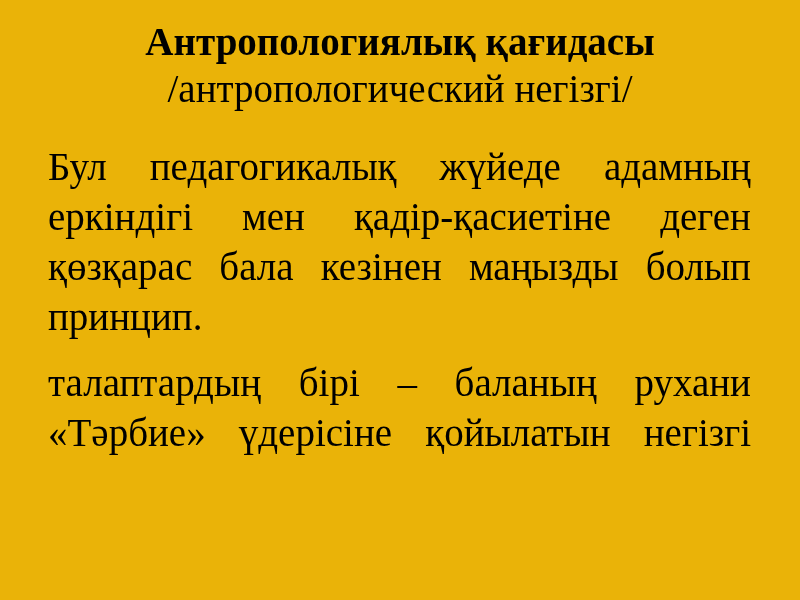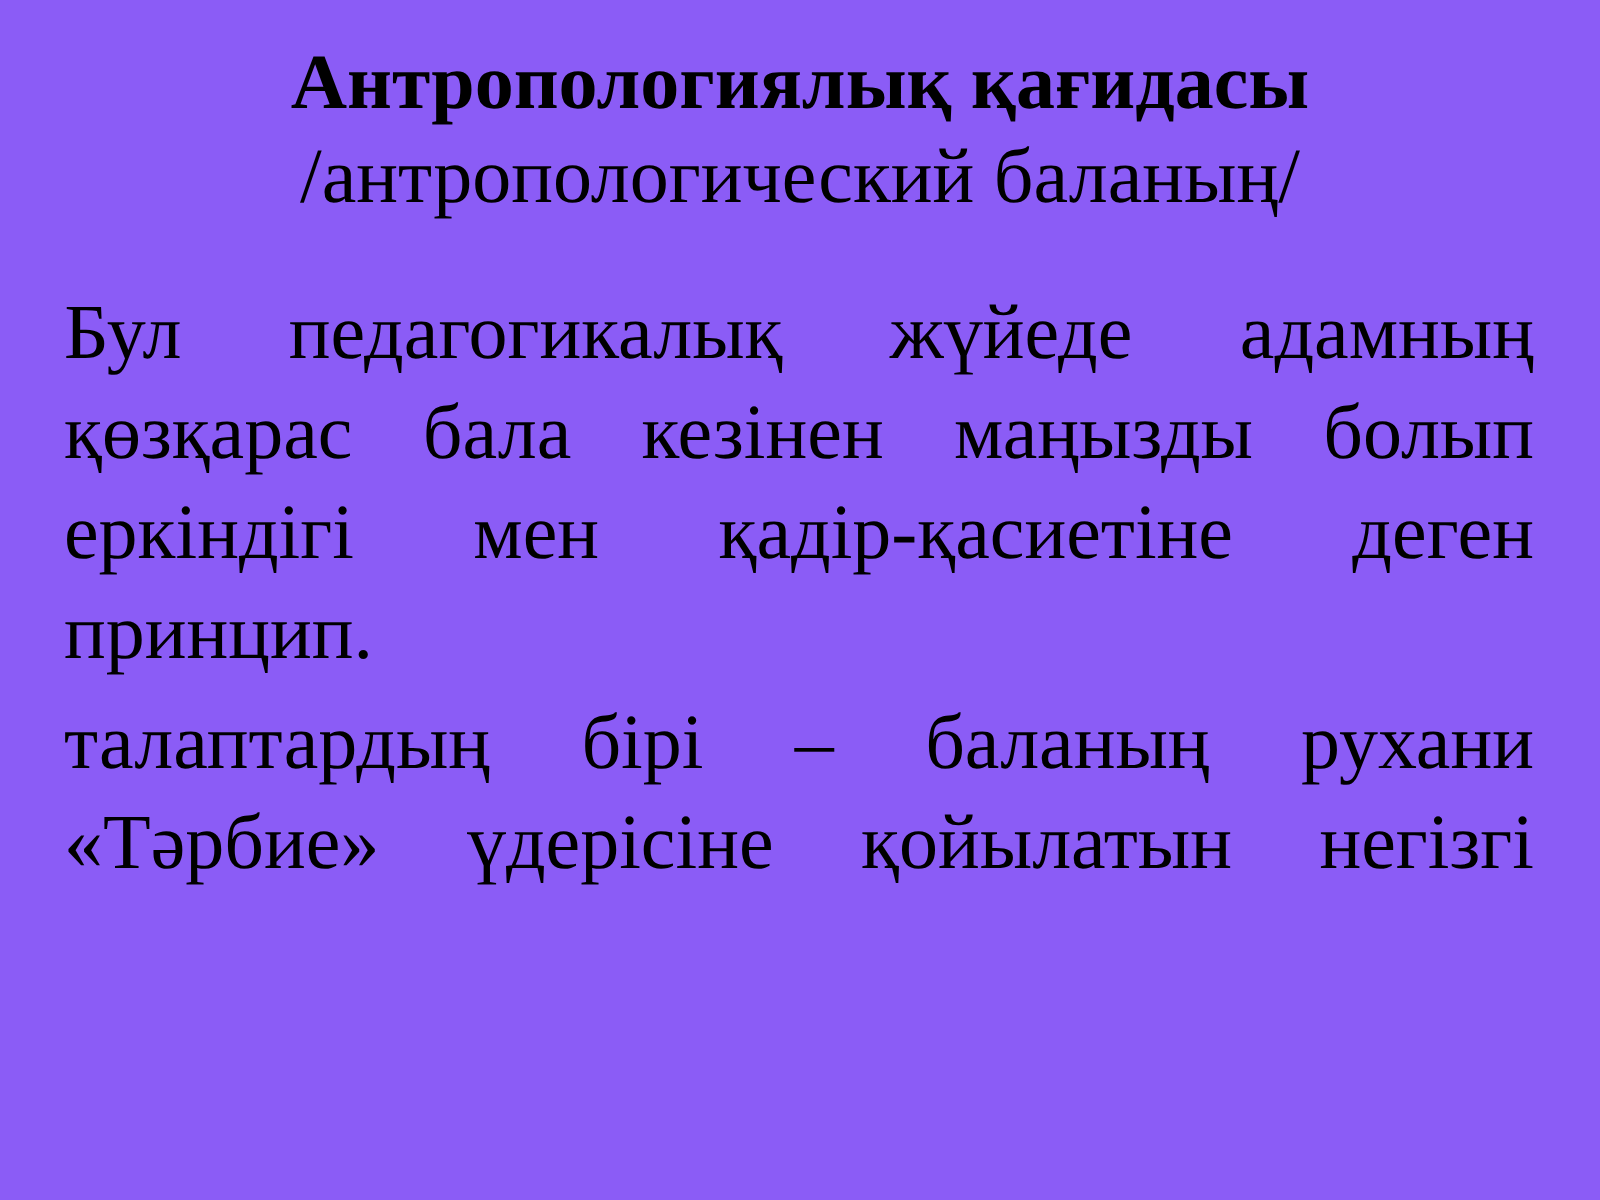--- a/index.html
+++ b/index.html
@@ -4,21 +4,21 @@
 <style>
   html, body {
     margin: 0;
     padding: 0;
     background: #ffffff;
   }
   .slide {
     position: relative;
     width: 800px;
     height: 600px;
-    background: #8b5cf6;
+    background: #eab308;
     color: #000000;
     font-family: "Liberation Serif", "DejaVu Serif", serif;
     overflow: hidden;
     box-sizing: border-box;
     padding-top: 18px;
   }
   .title-block {
     text-align: center;
     margin: 0 40px;
   }
@@ -32,21 +32,21 @@
     font-size: 39px;
     font-weight: normal;
     line-height: 47px;
     white-space: nowrap;
   }
   .body-block {
     margin: 30px 33px 0 32px;
     font-size: 39px;
   }
   .para {
-    margin: 0;
+    margin: 16px;
   }
   .para + .para {
     margin-top: 5px;
   }
   .body-line {
     line-height: 50px;
     text-align: justify;
     text-align-last: justify;
     word-spacing: 1px;
   }
@@ -55,29 +55,29 @@
     text-align-last: left;
   }
 </style>
 </head>
 <body>
 
 <div class="slide">
 
   <div class="title-block">
     <div class="title-line1">Антропологиялық қағидасы</div>
-    <div class="title-line2">/антропологический баланың/</div>
+    <div class="title-line2">/антропологический негізгі/</div>
   </div>
 
   <div class="body-block">
 
     <div class="para">
       <div class="body-line">Бул педагогикалық жүйеде адамның</div>
+      <div class="body-line">еркіндігі мен қадір-қасиетіне деген</div>
       <div class="body-line">қөзқарас бала кезінен маңызды болып</div>
-      <div class="body-line">еркіндігі мен қадір-қасиетіне деген</div>
       <div class="body-line last">принцип.</div>
     </div>
 
     <div class="para">
       <div class="body-line">талаптардың бірі – баланың рухани</div>
       <div class="body-line">«Тәрбие» үдерісіне қойылатын негізгі</div>
     </div>
 
   </div>
 

